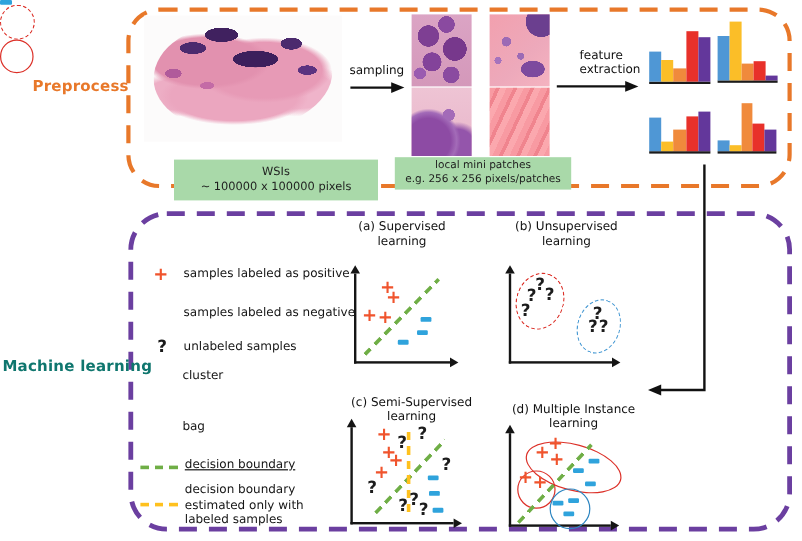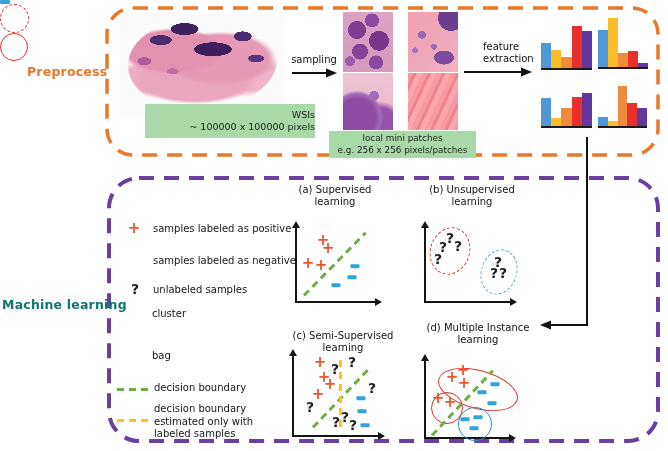--- a/index.html
+++ b/index.html
@@ -4,21 +4,21 @@
 <style>
   html,body{margin:0;padding:0;background:#fff;}
   #stage{position:relative;width:668px;height:451px;background:#fff;overflow:hidden;
          font-family:"DejaVu Sans","Liberation Sans",sans-serif;color:#1a1a1a;}
   #overlay{position:absolute;left:0;top:0;pointer-events:none;}
   .side-label{position:absolute;font-weight:bold;font-size:12.5px;letter-spacing:.2px;}
   #label-preprocess{left:27px;top:64px;color:#E8782A;}
   #label-ml{left:2px;top:297px;color:#0f766e;}
   .green-box{position:absolute;background:#A9D9A9;text-align:center;font-size:9.5px;line-height:12.5px;
              color:#1e1e1e;display:flex;flex-direction:column;justify-content:center;}
-  #wsi-caption{left:145px;top:104px;width:170px;height:34px;align-items:flex-end;}
+  #wsi-caption{left:145px;top:133px;width:170px;height:34px;}
   #patches-caption{left:329px;top:131px;width:147px;height:27px;font-size:8.8px;line-height:11.5px;}
   .arrow-label{position:absolute;font-size:10px;color:#111;}
   #sampling-label{left:288px;top:54px;width:52px;text-align:center;}
   #feature-label{left:483px;top:41px;line-height:12px;}
   
   #wsi{position:absolute;left:120px;top:13px;width:165px;height:105px;background:#fcfbfb;}
   #wsi .tissue{position:absolute;left:8px;top:5px;right:8px;bottom:8px;
     border-radius:48% 52% 55% 45%/52% 45% 55% 48%;
     background:
       radial-gradient(ellipse 14px 6px at 38% 12%, #40215f 0 98%, transparent),
@@ -74,21 +74,21 @@
   #sym-bag{left:122px;top:343px;width:26px;height:26px;border:1.5px solid #DC3028;border-radius:50%;}
   .dash-green{background:repeating-linear-gradient(90deg,#6FAE46 0 7px,transparent 7px 12px);}
   .dash-yellow{background:repeating-linear-gradient(90deg,#FFC11E 0 7px,transparent 7px 12px);}
   #sym-green-line{position:absolute;left:117px;top:388px;width:34px;height:3.2px;}
   #sym-yellow-line{position:absolute;left:117px;top:419px;width:34px;height:3.4px;}
   
   .q-title{position:absolute;font-size:10px;line-height:12px;text-align:center;color:#111;}
   #title-a{left:283px;top:184px;width:104px;}
   #title-b{left:419px;top:184px;width:106px;}
   #title-c{left:286px;top:330px;width:114px;}
-  #title-d{left:417px;top:322px;width:122px;}
+  #title-d{left:417px;top:336px;width:122px;}
   
   .plot{position:absolute;}
   #plot-a{left:291px;top:222px;width:90px;height:85px;}
   #plot-b{left:420px;top:222px;width:96px;height:85px;}
   #plot-c{left:288px;top:350px;width:96px;height:91px;}
   #plot-d{left:420px;top:355px;width:95px;height:88px;}
   .ax-v{position:absolute;left:4px;top:6px;bottom:4px;width:2px;background:#151515;}
   .ax-h{position:absolute;left:4px;right:6px;bottom:4px;height:2px;background:#151515;}
   .ah-up{position:absolute;left:1px;top:-1px;width:0;height:0;
          border-left:4px solid transparent;border-right:4px solid transparent;border-bottom:7px solid #151515;}
@@ -196,21 +196,21 @@
   <div class="legend-sym" id="sym-unlabeled">?</div>
   <div class="legend-label" style="left:153px;top:284px;">unlabeled samples</div>
 
   <div id="sym-cluster"></div>
   <div class="legend-label" style="left:152px;top:308px;text-align:right;">cluster</div>
 
   <div id="sym-bag"></div>
   <div class="legend-label" style="left:152px;top:350px;text-align:center;">bag</div>
 
   <div id="sym-green-line" class="dash-green"></div>
-  <div class="legend-label" style="left:154px;top:382px;">decision boundary</div>
+  <div class="legend-label" style="left:154px;top:382px;text-decoration:underline;">decision boundary</div>
 
   <div id="sym-yellow-line" class="dash-yellow"></div>
   <div class="legend-label" style="left:154px;top:403px;width:108px;">decision boundary estimated only with labeled samples</div>
 
   <div class="q-title" id="title-a">
     <div>(a) Supervised</div>
     <div>learning</div>
   </div>
   <div class="q-title" id="title-b">
     <div>(b) Unsupervised</div>

